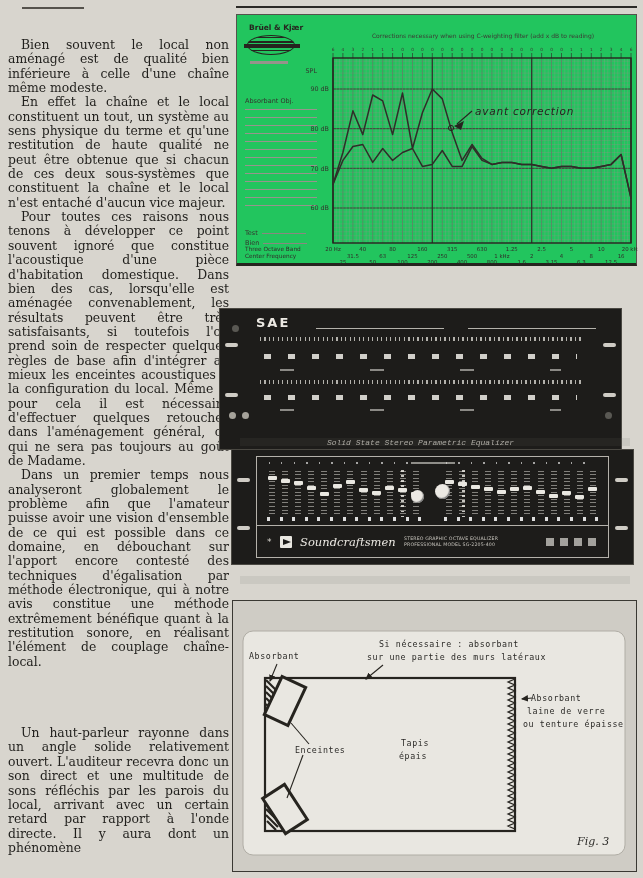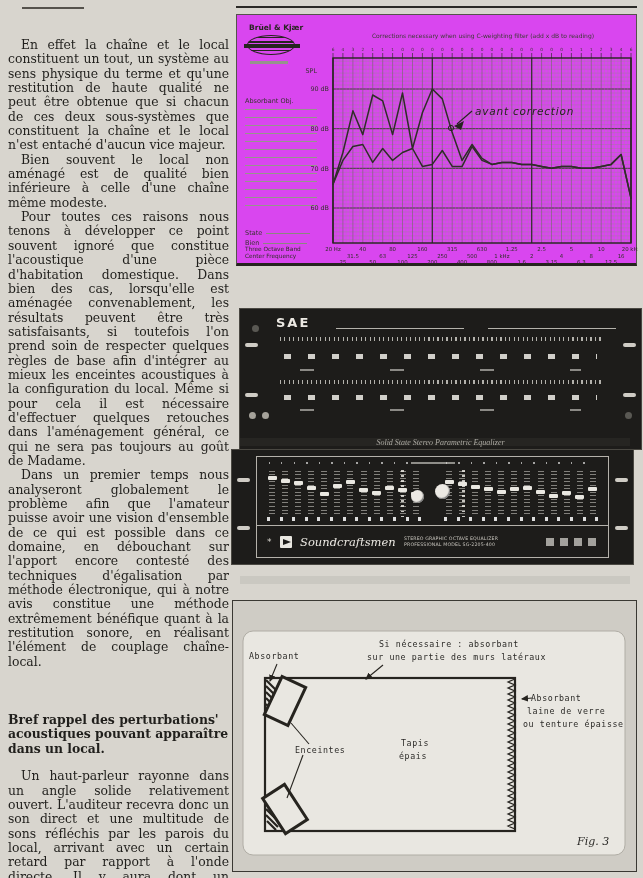--- a/index.html
+++ b/index.html
@@ -13,21 +13,21 @@
   
   .left-col{position:absolute;left:8px;top:38px;width:221px;color:#201f1c;
             font-size:12.4px;line-height:14.35px;text-align:justify;}
   .left-col p{margin:0;text-indent:13px;}
   .left-col .gap1{height:44px;}
   .left-col .gap2{height:13px;}
   .left-col h3{margin:0;font-size:12.4px;line-height:14.35px;text-align:left;font-weight:bold;}
 
   
   .chart-box{position:absolute;left:236px;top:14px;width:401px;height:252px;margin:0;
-             background:#d946ef;border:1px solid #55524c;border-bottom:3px solid #26241f;
+             background:#22c55e;border:1px solid #55524c;border-bottom:3px solid #26241f;
              box-sizing:border-box;}
   .chart-box div{font-family:"DejaVu Sans",sans-serif;}
   .bk-brand{position:absolute;left:12px;top:8px;font-size:7.5px;font-weight:bold;color:#26241f;}
   .bk-logo{position:absolute;left:10px;top:20px;width:48px;height:20px;border-radius:50%;
            border:1.2px solid #26241f;box-sizing:border-box;
            background:repeating-linear-gradient(0deg,transparent 0 3px,#26241f 3px 4.2px);}
   .bk-logo::after{content:"";position:absolute;left:-4px;top:8px;width:56px;height:4px;background:#26241f;}
   .bk-logo-sub{position:absolute;left:13px;top:46px;width:38px;height:3px;background:#96938b;}
   .bk-title{position:absolute;left:100px;top:7px;width:292px;text-align:center;
             font-size:6.8px;font-weight:bold;color:#26241f;}
@@ -35,36 +35,36 @@
                font-size:6px;color:#3c3a34;}
   .bk-measuring{position:absolute;left:8px;top:82px;font-size:6.5px;color:#35332e;}
   .bk-rules{position:absolute;left:8px;top:94px;width:72px;height:104px;
             background:repeating-linear-gradient(0deg,transparent 0 7px,#97948c 7px 8px);}
   .bk-field{position:absolute;left:8px;font-size:6.5px;color:#35332e;}
   .bk-line{display:inline-block;width:44px;height:1px;background:#8a877f;margin-left:4px;vertical-align:middle;}
   .bk-axis-title{position:absolute;left:8px;top:231px;font-size:5.8px;line-height:7px;color:#302e29;}
   #bk-plot{position:absolute;left:0;top:0;width:401px;height:252px;}
 
   
-  .eq-sae{position:absolute;left:240px;top:309px;width:401px;height:140px;background:#1d1c1a;
+  .eq-sae{position:absolute;left:220px;top:309px;width:401px;height:140px;background:#1d1c1a;
           box-shadow:0 0 0 1px #4a4842;}
   .slot{position:absolute;width:13px;height:4px;background:#cfccc5;border-radius:2px;}
   .screw{position:absolute;width:7px;height:7px;border-radius:50%;background:#a5a29a;}
   .screw.dim{opacity:.45;}
   .sae-logo{position:absolute;left:36px;top:6px;color:#ece9e3;font-weight:bold;font-size:13px;
             letter-spacing:2px;font-family:"DejaVu Sans",sans-serif;}
   .sae-line{position:absolute;height:1px;background:#cfccc5;opacity:.85;}
   .sae-ticks{position:absolute;left:40px;right:40px;height:4px;
              background:repeating-linear-gradient(90deg,rgba(230,228,221,.75) 0 1px,transparent 1px 4.5px);}
   .sae-knobrow{position:absolute;left:44px;right:44px;height:5px;
                background:repeating-linear-gradient(90deg,rgba(240,238,232,.85) 0 7px,transparent 7px 24px);}
   .sae-dashrow{position:absolute;left:60px;right:60px;height:2px;opacity:.55;
                background:repeating-linear-gradient(90deg,#e6e4de 0 14px,transparent 14px 90px);}
   .sae-caption{position:absolute;left:0;right:0;bottom:2px;text-align:center;font-style:italic;
-               font-size:8px;color:#b8b5ae;font-family:Liberation Serif, serif;}
+               font-size:8px;color:#b8b5ae;font-family:Liberation Mono, monospace;}
 
   
   .eq-sc{position:absolute;left:232px;top:450px;width:401px;height:114px;background:#1d1c1a;
          box-shadow:0 0 0 1px #4a4842;}
   .sc-inner{position:absolute;left:24px;right:24px;top:6px;bottom:6px;border:1px solid #b5b2ab;}
   .sc-numrow{position:absolute;top:5px;height:2px;
              background:repeating-linear-gradient(90deg,rgba(255,255,255,.6) 0 1px,transparent 1px 12.5px);}
   .sc-bank{position:absolute;top:13px;height:44px;display:flex;justify-content:space-between;}
   .sc-slider{position:relative;width:6px;height:100%;
              background:repeating-linear-gradient(0deg,rgba(230,228,221,.5) 0 1px,transparent 1px 3.5px);}
@@ -105,38 +105,37 @@
   .fig3 .fig-label{font-family:"DejaVu Serif",serif;font-style:italic;font-size:11px;letter-spacing:0;}
 </style>
 </head>
 <body>
 
 <div class="page">
   <div class="top-rule"></div>
   <div class="top-rule-left"></div>
 
   <div class="left-col">
+    <p>Bien souvent le local non aménagé est de qualité bien inférieure à celle d'une chaîne même modeste.</p>
     <p>En effet la chaîne et le local constituent un tout, un système au sens physique du terme et qu'une restitution de haute qualité ne peut être obtenue que si chacun de ces deux sous-systèmes que constituent la chaîne et le local n'est entaché d'aucun vice majeur.</p>
-    <p>Bien souvent le local non aménagé est de qualité bien inférieure à celle d'une chaîne même modeste.</p>
     <p>Pour toutes ces raisons nous tenons à développer ce point souvent ignoré que constitue l'acoustique d'une pièce d'habitation domestique. Dans bien des cas, lorsqu'elle est aménagée convenablement, les résultats peuvent être très satisfaisants, si toutefois l'on prend soin de respecter quelques règles de base afin d'intégrer au mieux les enceintes acoustiques à la configuration du local. Même si pour cela il est nécessaire d'effectuer quelques retouches dans l'aménagement général, ce qui ne sera pas toujours au goût de Madame.</p>
     <p>Dans un premier temps nous analyseront globalement le problème afin que l'amateur puisse avoir une vision d'ensemble de ce qui est possible dans ce domaine, en débouchant sur l'apport encore contesté des techniques d'égalisation par méthode électronique, qui à notre avis constitue une méthode extrêmement bénéfique quant à la restitution sonore, en réalisant l'élément de couplage chaîne-local.</p>
     <div class="gap1"></div>
-    <h3>Bref rappel des perturbations' acoustiques pouvant apparaître dans un local.</h3>
     <div class="gap2"></div>
     <p>Un haut-parleur rayonne dans un angle solide relativement ouvert. L'auditeur recevra donc un son direct et une multitude de sons réfléchis par les parois du local, arrivant avec un certain retard par rapport à l'onde directe. Il y aura dont un phénomène</p>
   </div>
 
   <figure class="chart-box">
     <div class="bk-brand">Brüel &amp; Kjær</div>
     <div class="bk-logo"></div>
     <div class="bk-logo-sub"></div>
     <div class="bk-subtitle">Corrections necessary when using C-weighting filter (add x dB to reading)</div>
     <div class="bk-measuring">Absorbant Obj.</div>
     <div class="bk-rules"></div>
-    <div class="bk-field" style="top:214px"><span>State</span><span class="bk-line"></span></div>
+    <div class="bk-field" style="top:214px"><span>Test</span><span class="bk-line"></span></div>
     <div class="bk-field" style="top:224px"><span>Bien</span><span class="bk-line"></span></div>
     <div class="bk-axis-title">
       <div>Three Octave Band</div>
       <div>Center Frequency</div>
     </div>
     <svg id="bk-plot" viewBox="0 0 401 252">
         <line x1="96" x2="394" y1="228.7" y2="228.7" stroke="#8f8c84" stroke-width="0.35"></line>
         <line x1="96" x2="394" y1="224.7" y2="224.7" stroke="#8f8c84" stroke-width="0.35"></line>
         <line x1="96" x2="394" y1="220.8" y2="220.8" stroke="#8f8c84" stroke-width="0.35"></line>
         <line x1="96" x2="394" y1="216.8" y2="216.8" stroke="#8f8c84" stroke-width="0.35"></line>

